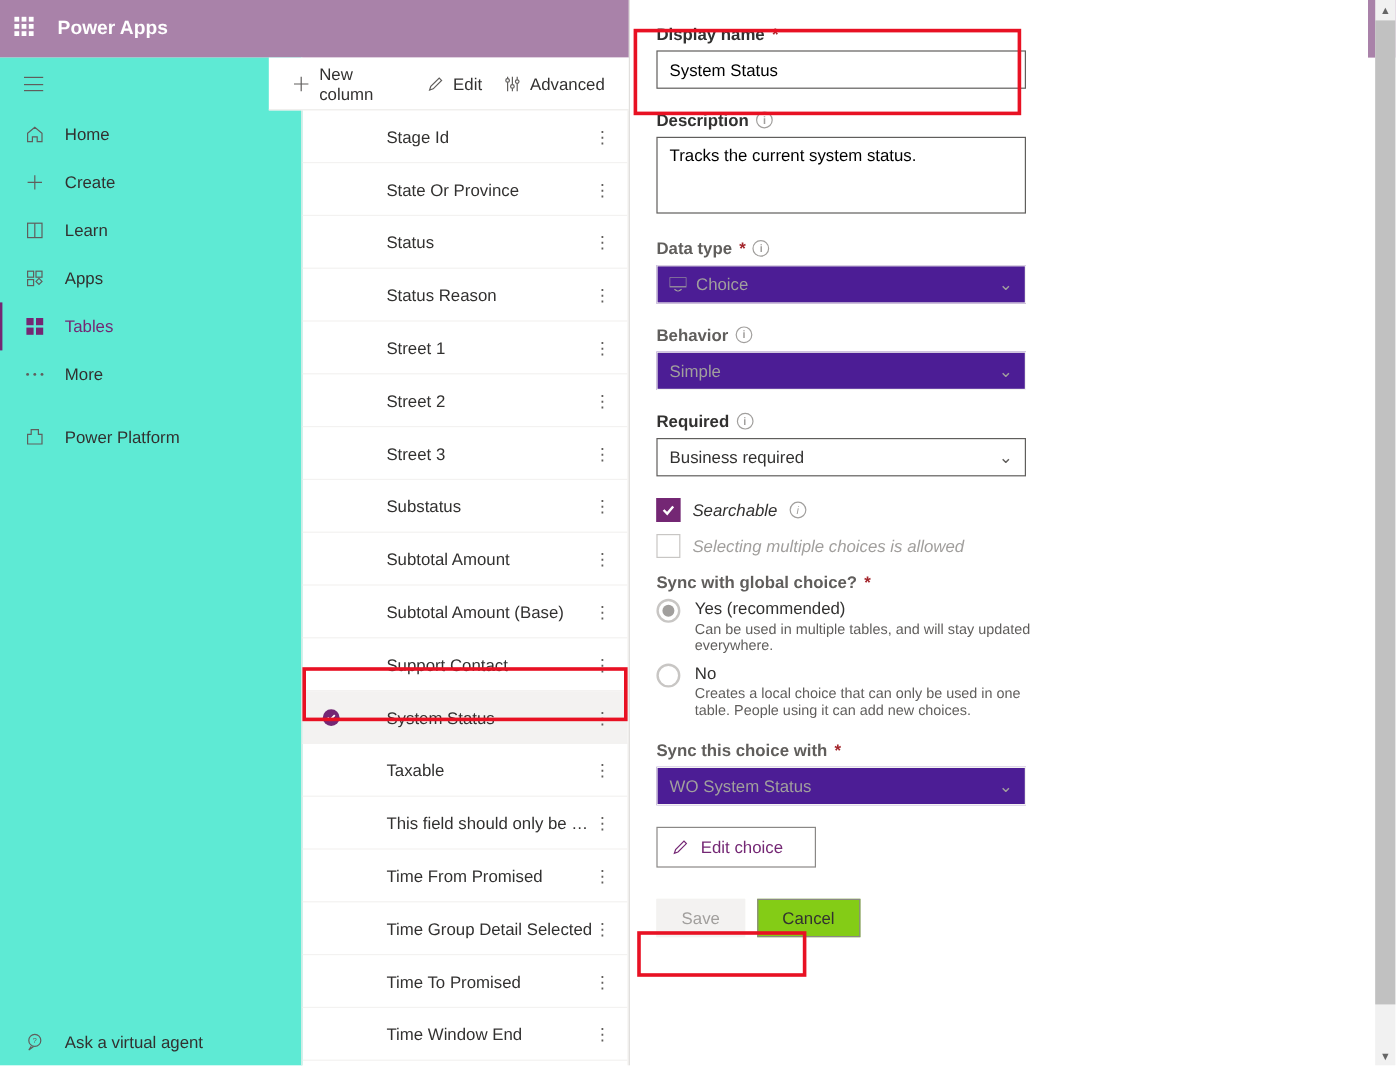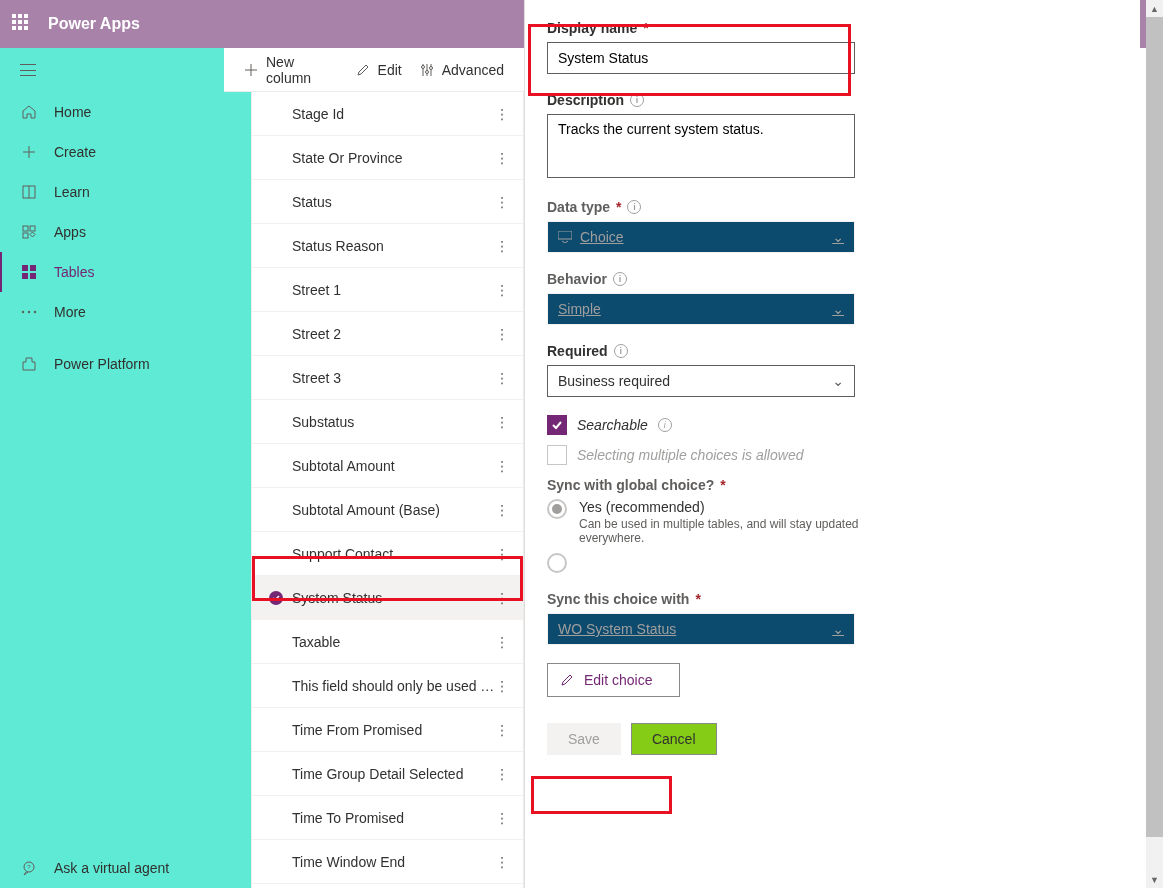--- a/index.html
+++ b/index.html
@@ -25,34 +25,34 @@
 
 .toolbar { position: absolute; top: 48px; left: 224px; height: 44px; width: 300px; display: flex; align-items: center; padding: 0 20px; gap: 18px; background: #fff; border-bottom: 1px solid #edebe9; }
 .toolbar-btn { display: flex; align-items: center; gap: 8px; color: #323130; cursor: pointer; }
 .tb-icon { width: 14px; height: 14px; display:flex; align-items:center; justify-content:center; }
 
 
 .col-list { position: absolute; top: 92px; left: 252px; width: 272px; height: 796px; overflow: hidden; border-right: 1px solid #edebe9; }
 .col-row { display: flex; align-items: center; height: 44px; padding: 0 12px 0 16px; border-bottom: 1px solid #f3f2f1; }
 .col-row.sel { background: #f3f2f1; }
 .col-check { width: 24px; display:flex; align-items:center; }
-.col-label { flex: 1; color: #323130; white-space: nowrap; overflow: hidden; text-overflow: ellipsis; }
+.col-label { flex: 1; color: #323130; white-space: nowrap; overflow: hidden; text-overflow: ellipsis; margin-left: 30px; }
 .col-menu { width: 16px; color: #605e5c; cursor:pointer; }
 
 
 .panel { position: absolute; top: 0; left: 524px; width: 616px; height: 888px; background: #fff; padding: 20px 22px 0 22px; border-left: 1px solid #e1dfdd; }
 .field { margin-bottom: 18px; }
 .field-label { font-size: 14px; font-weight: 600; color: #323130; margin-bottom: 6px; display: flex; align-items: center; gap: 6px; }
 .field-label.dim { font-weight: 600; color: #605e5c; }
 .req { color: #a4262c; }
 .info-ico { width: 14px; height: 14px; border: 1px solid #a19f9d; border-radius: 50%; font-size: 9px; line-height: 12px; text-align: center; color: #a19f9d; }
 .txt-input { width: 308px; height: 32px; border: 1px solid #605e5c; padding: 0 10px; font-family: inherit; font-size: 14px; }
 .txt-area { width: 308px; height: 64px; border: 1px solid #605e5c; padding: 6px 10px; font-family: inherit; font-size: 14px; resize: none; }
 .dd { width: 308px; height: 32px; border: 1px solid #605e5c; padding: 0 10px; display:flex; align-items:center; justify-content:space-between; background:#fff; }
-.dd.disabled { background: #0c4a6e; color: #a19f9d; border-color: #f3f2f1; text-decoration: underline; }
+.dd.disabled { background: #4c1d95; color: #a19f9d; border-color: #f3f2f1; }
 .dd .chev { color: #605e5c; }
 .dd.disabled .chev { color: #a19f9d; }
 .cb-row { display:flex; align-items:center; gap:10px; margin-bottom: 10px; font-style: italic; }
 .cb { width: 20px; height: 20px; border: 1px solid #605e5c; display:flex; align-items:center; justify-content:center; }
 .cb.checked { background:#742774; border-color:#742774; color:#fff; }
 .cb.dim { border-color:#c8c6c4; }
 .cb-label.dim { color:#a19f9d; }
 .radio-opt { display:flex; gap:12px; margin-bottom:4px; align-items:flex-start; }
 .radio { width:20px; height:20px; border:2px solid #605e5c; border-radius:50%; flex-shrink:0; display:flex; align-items:center; justify-content:center; }
 .radio.sel { border-color:#a19f9d; position:relative; }
@@ -390,20 +390,24 @@
       <div class="radio sel dim">
         <div style="width:10px;height:10px;border-radius:50%;background:#a19f9d;"></div>
       </div>
       <div class="radio-body">
         <div class="rad-lab">Yes (recommended)</div>
         <div class="rad-help">Can be used in multiple tables, and will stay updated everywhere.</div>
       </div>
     </div>
     <div class="radio-opt" style="margin-top:8px;">
       <div class="radio dim"></div>
+      <div class="radio-body">
+        <div class="rad-lab">No</div>
+        <div class="rad-help">Creates a local choice that can only be used in one table. People using it can add new choices.</div>
+      </div>
     </div>
   </div>
 
   <div class="field">
     <div class="field-label dim">
       <span>Sync this choice with</span> 
           <span class="req">*</span>
     </div>
     <div class="dd disabled">
       <span>WO System Status</span>

